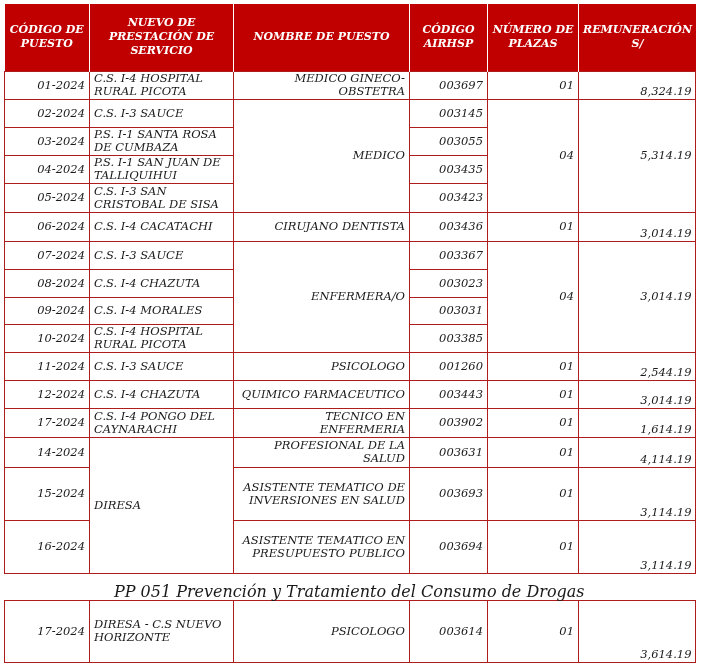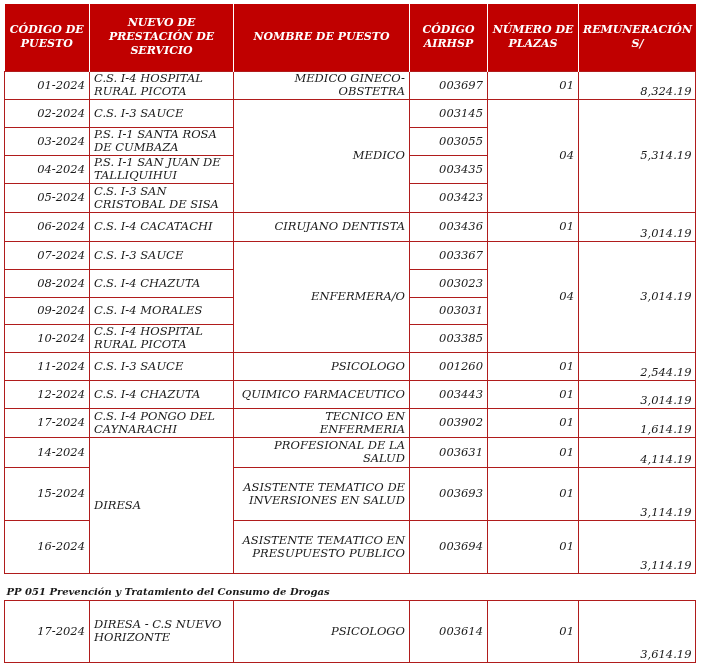--- a/index.html
+++ b/index.html
@@ -6,21 +6,21 @@
   body { width:701px; height:666px; position:relative; overflow:hidden; font-family:"DejaVu Serif", serif; }
   .tbl { position:absolute; left:4px; top:4px; border-collapse:collapse; table-layout:fixed; }
   .tbl td, .tbl th { border:1px solid #b01c1c; padding:0 4px; font-style:italic; font-size:11.5px; color:#1a1a1a; line-height:13px; vertical-align:middle; }
   .tbl th { background:#c00000; color:#ffffff; font-weight:bold; font-size:11px; text-align:center; line-height:14px; border-color:#ffffff; border-top:none; border-bottom:none; }
   .tbl th:first-child { border-left:none;font-style:italic; }
   .tbl th:last-child { border-right:none; }
   .c { text-align:right; }
   .l { text-align:left; }
   .rem { text-align:right; vertical-align:bottom !important; padding-bottom:1px !important; }
   .rem-mid { text-align:right; vertical-align:middle !important;margin-top:48px; }
-  .section td { border-left:none; border-right:none; font-weight:bold; font-size:10px; padding-left:2px; vertical-align:bottom; padding-bottom:2px; }
+  .section td { border-left:none; border-right:none; font-weight:normal; font-size:16px; padding-left:2px; vertical-align:bottom; padding-bottom:2px;text-align:center; }
 </style>
 </head>
 <body>
 
 <table class="tbl">
   <colgroup>
     <col style="width:85px">
       <col style="width:144px">
       <col style="width:176px">
       <col style="width:78px">

